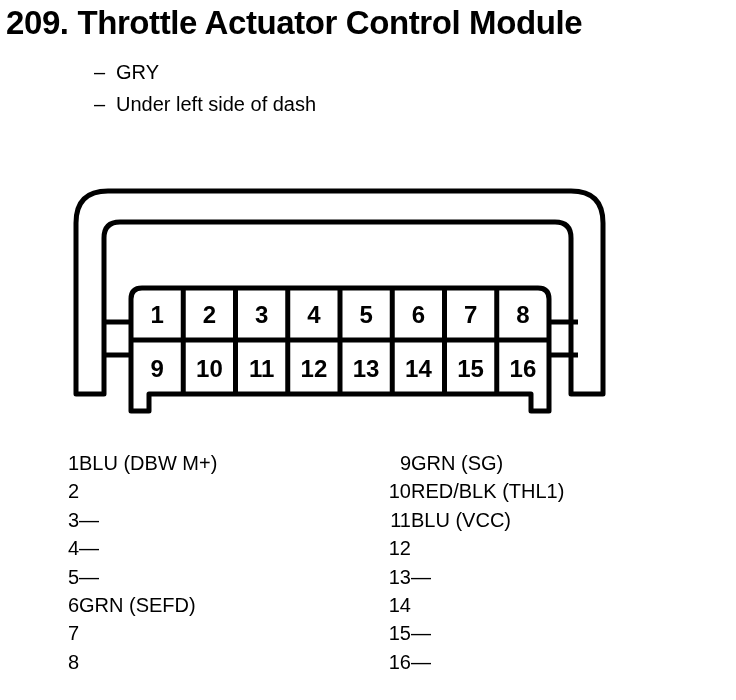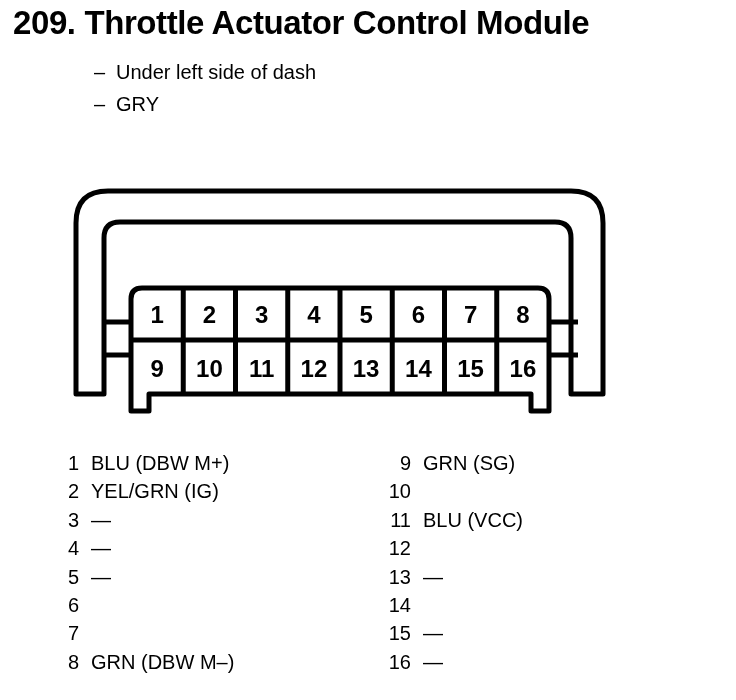--- a/index.html
+++ b/index.html
@@ -7,21 +7,21 @@
   html, body { width: 736px; height: 700px; }
   body {
     position: relative;
     background: var(--paper);
     color: var(--ink);
     font-family: "Liberation Sans", "DejaVu Sans", sans-serif;
     overflow: hidden;
   }
   .title {
     position: absolute;
-    left: 13px; top: 4px;
+    left: 6px; top: 4px;
     font-size: 33px;
     font-weight: bold;
     letter-spacing: -0.4px;
     white-space: nowrap;
   }
   .details {
     position: absolute;
     left: 94px; top: 56px;
     font-size: 20px;
     line-height: 32px;
@@ -51,32 +51,32 @@
   .pinlist-col {
     position: absolute;
     top: 449px;
     font-size: 20px;
     line-height: 28.4px;
   }
   .pinlist-col.left  { left: 0px;   width: 330px; }
   .pinlist-col.right { left: 332px; width: 330px; }
   .pin-row { display: flex; white-space: nowrap; }
   .pin-num { width: 79px; text-align: right; flex: 0 0 auto; }
-  .pin-label { margin-left: 12px; }
+  .pin-label { margin-left: 0; }
 </style>
 </head>
 <body>
 
 <div class="page">
 
   <h1 class="title">209. Throttle Actuator Control Module</h1>
 
   <div class="details">
+      <div class="detail-item"><span class="detail-dash">–</span><span class="detail-text">GRY</span></div>
       <div class="detail-item"><span class="detail-dash">–</span><span class="detail-text">Under left side of dash</span></div>
-      <div class="detail-item"><span class="detail-dash">–</span><span class="detail-text">GRY</span></div>
     </div>
 
   <svg class="connector-svg" viewBox="0 0 736 240" xmlns="http://www.w3.org/2000/svg">
 
     <path class="filled" d="M 76,214 V 43 Q 76,11 108,11 H 571 Q 603,11 603,43 V 214 H 571 V 58 Q 571,42 555,42 H 120 Q 104,42 104,58 V 214 Z"></path>
 
     <g>
       <line x1="102" y1="142" x2="133" y2="142"></line>
       <line x1="102" y1="175" x2="133" y2="175"></line>
       <line x1="547" y1="142" x2="578" y2="142"></line>
@@ -114,52 +114,52 @@
       </g>
   </svg>
 
   <div class="pinlist-col left">
       <div class="pin-row">
         <span class="pin-num">1</span>
         <span class="pin-label">BLU (DBW M+)</span>
       </div>
       <div class="pin-row">
         <span class="pin-num">2</span>
-        <span class="pin-label">YEL/GRN (IG)</span>
       </div>
       <div class="pin-row">
         <span class="pin-num">3</span>
         <span class="pin-label">—</span>
       </div>
       <div class="pin-row">
         <span class="pin-num">4</span>
         <span class="pin-label">—</span>
       </div>
       <div class="pin-row">
         <span class="pin-num">5</span>
         <span class="pin-label">—</span>
       </div>
       <div class="pin-row">
         <span class="pin-num">6</span>
+        <span class="pin-label">GRN (SEFD)</span>
       </div>
       <div class="pin-row">
         <span class="pin-num">7</span>
       </div>
       <div class="pin-row">
         <span class="pin-num">8</span>
-        <span class="pin-label">GRN (DBW M–)</span>
       </div>
     </div>
   <div class="pinlist-col right">
       <div class="pin-row">
         <span class="pin-num">9</span>
         <span class="pin-label">GRN (SG)</span>
       </div>
       <div class="pin-row">
         <span class="pin-num">10</span>
+        <span class="pin-label">RED/BLK (THL1)</span>
       </div>
       <div class="pin-row">
         <span class="pin-num">11</span>
         <span class="pin-label">BLU (VCC)</span>
       </div>
       <div class="pin-row">
         <span class="pin-num">12</span>
       </div>
       <div class="pin-row">
         <span class="pin-num">13</span>

